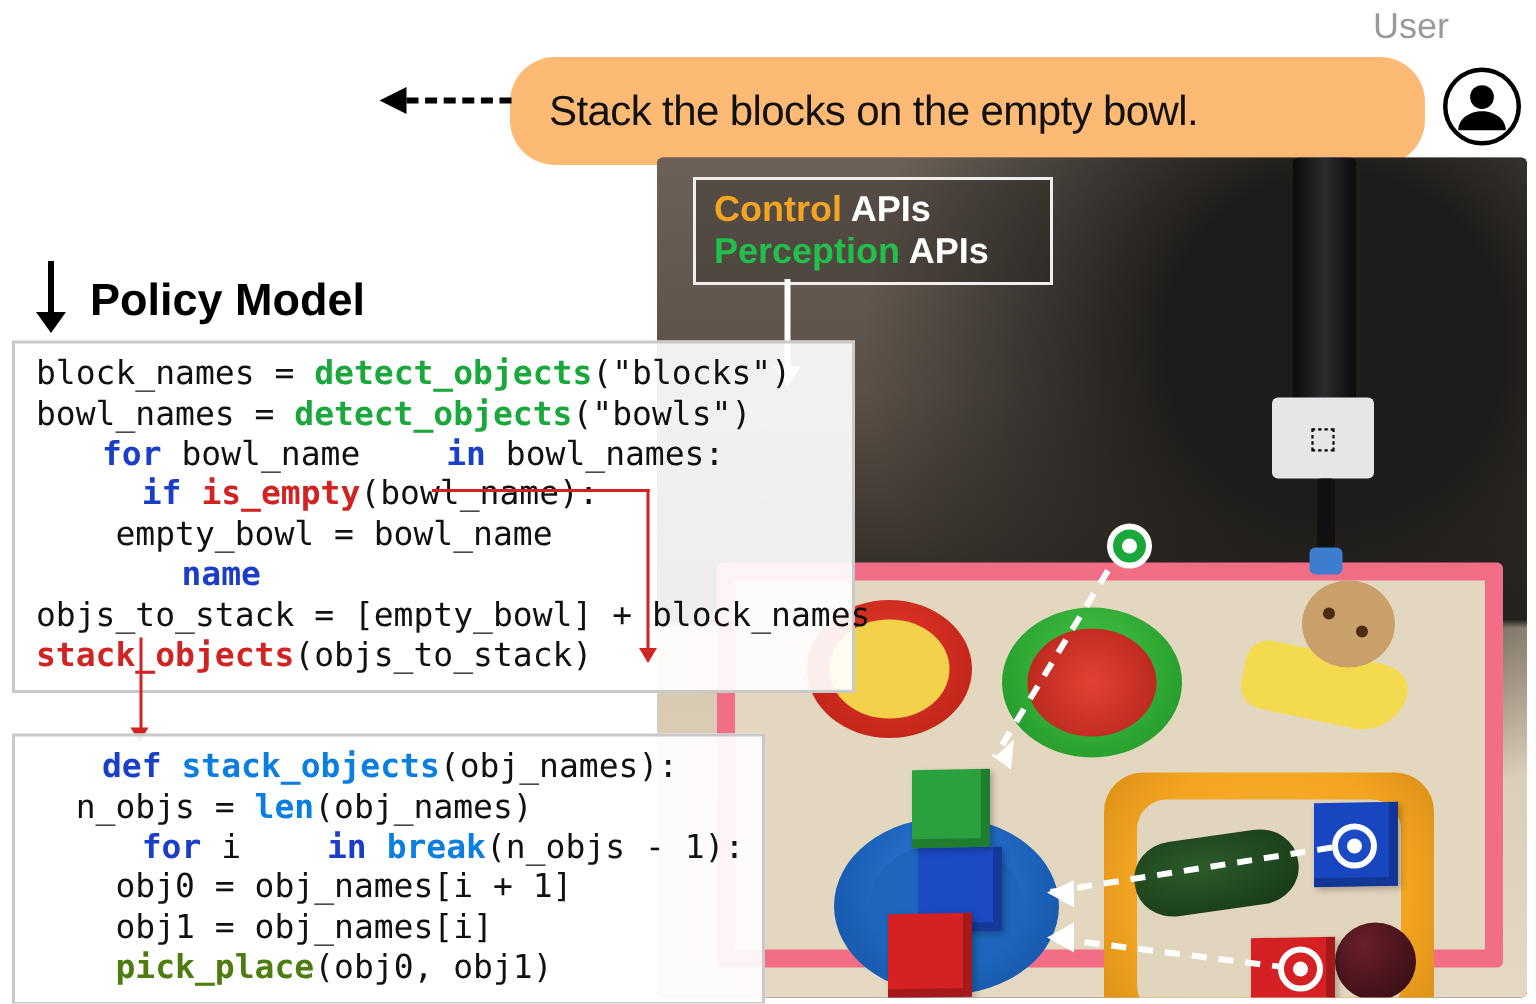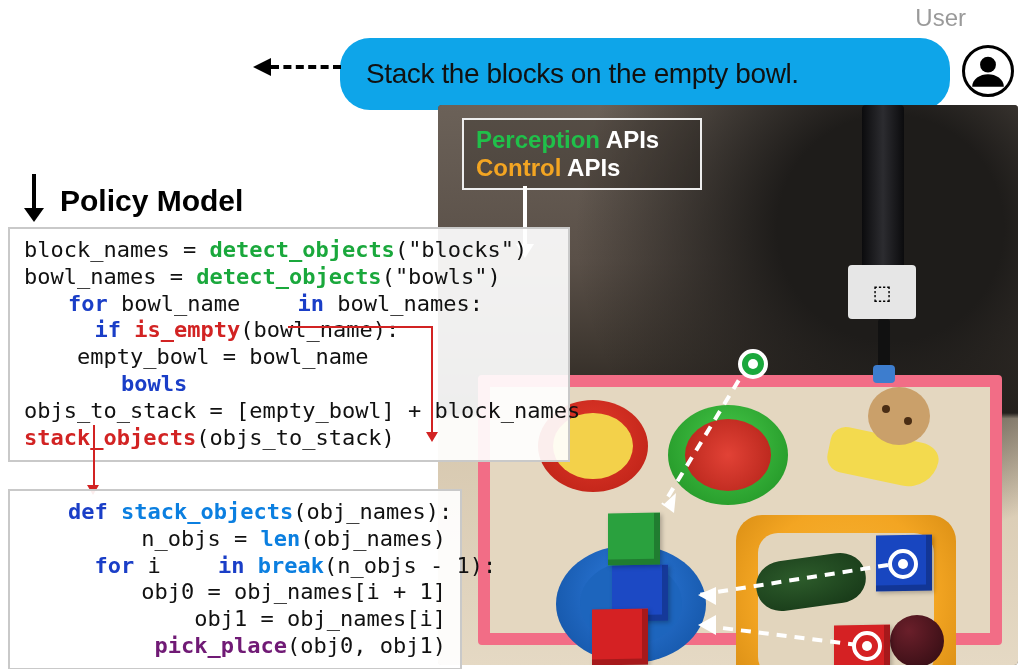--- a/index.html
+++ b/index.html
@@ -7,47 +7,47 @@
   #stage { position: relative; width: 1024px; height: 669px; }
 
   .abs { position: absolute; }
 
   
   #lm-box { left: 8px; top: 38px; width: 235px; height: 130px; border: 2px solid #c9c9c9; display: flex; align-items: flex-start; padding: 12px 14px; }
   #lm-title { font-size: 36px; font-weight: 800; line-height: 1.15; letter-spacing: -0.5px; }
 
   
   #user-label { right: 58px; top: 4px; font-size: 24px; color: #9a9a9a; font-weight: 500; }
-  #user-bubble { left: 340px; top: 38px; width: 610px; height: 72px; background: #0ea5e9; border-radius: 30px; display: flex; align-items: center; padding: 0 26px; }
+  #user-bubble { left: 340px; top: 38px; width: 610px; height: 72px; background: #fdba74; border-radius: 30px; display: flex; align-items: center; padding: 0 26px; }
   #user-bubble span { font-size: 28px; color: #111; letter-spacing: -0.4px;}
   #avatar { right: 10px; top: 45px; width: 52px; height: 52px; border: 3px solid #000; border-radius: 50%; display:flex; align-items:center; justify-content:center;}
   #avatar svg { width: 38px; height: 38px; }
 
   
   #dash-arrow { left: 253px; top: 62px; width: 86px; height: 10px; }
   #dash-arrow-shaft { position:absolute; left:18px; top:3px; width: 70px; height:0; border-top: 4px dashed #000; }
   #dash-arrow-head { position:absolute; left:0; top:-4px; width:0; height:0; border-right:18px solid #000; border-top:9px solid transparent; border-bottom:9px solid transparent; }
 
   
   #policy-label { left: 60px; top: 184px; font-size: 30px; font-weight: 800; }
   #down-arrow { left: 28px; top: 174px; width: 12px; height: 46px; }
   #down-arrow-shaft { position:absolute; left:4px; top:0; width:4px; height:36px; background:#000; }
   #down-arrow-head { position:absolute; left:-4px; top:34px; width:0; height:0; border-left:10px solid transparent; border-right:10px solid transparent; border-top:14px solid #000; }
 
   
   .codebox { border: 2px solid #c9c9c9; background: rgba(255,255,255,0.92); padding: 8px 14px; font-family: "Menlo", "Consolas", monospace; font-size: 22px; line-height: 1.22; white-space: pre; color:#111; }
   #code-main { left: 8px; top: 227px; width: 562px; }
   #code-isempty { left: 167px; top: 434px; width: 310px; }
-  #code-stack { left: 8px; top: 489px; width: 454px; text-align: right; }
+  #code-stack { left: 8px; top: 489px; width: 502px; }
 
   
   .kw { color: #1a3ec7; font-weight: bold; margin-left: 44px;} 
   .fn-blue { color: #0b7fe0; font-weight: bold;}
   .fn-green { color: #1aa83c; font-weight: bold;}
-  .fn-orange { color: #701a75; font-weight: bold;}
+  .fn-orange { color: #4d7c0f; font-weight: bold;}
   .fn-red { color: #d22323; font-weight: bold;}
   .str { color: #111; }
 
   
   .redline { position:absolute; border-color:#d22323; }
   
   #rl1 { left: 288px; top: 326px; width: 145px; height: 112px; }
   #rl1 .seg1 { position:absolute; right:0; top:0; width:0; height:110px; border-left:2.5px solid #d22323; }
   #rl1 .seg0 { position:absolute; left:0;  top:0; width:145px; height:0; border-top:2.5px solid #d22323; }
   #rl1 .ah { position:absolute; right:-5px; top:106px; width:0;height:0; border-left:6px solid transparent; border-right:6px solid transparent; border-top:10px solid #d22323;}
@@ -181,34 +181,34 @@
       <polygon points="225,400 238,388 236,408" fill="#fff"></polygon>
       <polygon points="260,490 278,482 278,500" fill="#fff"></polygon>
       <polygon points="260,520 278,510 278,530" fill="#fff"></polygon>
     </svg>
     <div class="tmark green" style="left:300px; top:244px;"></div>
     <div class="tmark blue" style="left:450px; top:444px;"></div>
     <div class="tmark red" style="left:414px; top:526px;"></div>
   </div>
 
   <div id="api-box" class="abs">
+    <div class="l1"><span class="o">Control</span> <span>APIs</span></div>
     <div class="l1"><span class="g">Perception</span> <span>APIs</span></div>
-    <div class="l1"><span class="o">Control</span> <span>APIs</span></div>
   </div>
   <div id="api-arrow" class="abs">
     <div class="shaft"></div>
       <div class="head"></div>
   </div>
 
   <div id="code-main" class="abs codebox">block_names = <span class="fn-green">detect_objects</span>(<span class="str">"blocks"</span>)
 bowl_names = <span class="fn-green">detect_objects</span>(<span class="str">"bowls"</span>)
 <span class="kw">for</span> bowl_name <span class="kw">in</span> bowl_names:
   <span class="kw">if</span> <span class="fn-red">is_empty</span>(bowl_name):
     empty_bowl = bowl_name
-    <span class="kw">bowls</span>
+    <span class="kw">name</span>
 objs_to_stack = [empty_bowl] + block_names
 <span class="fn-red">stack_objects</span>(objs_to_stack)</div>
 
   <div id="rl1" class="abs redline">
     <div class="seg0"></div>
       <div class="seg1"></div>
       <div class="ah"></div>
   </div>
   <div id="rl2" class="abs redline">
     <div class="seg1"></div>

